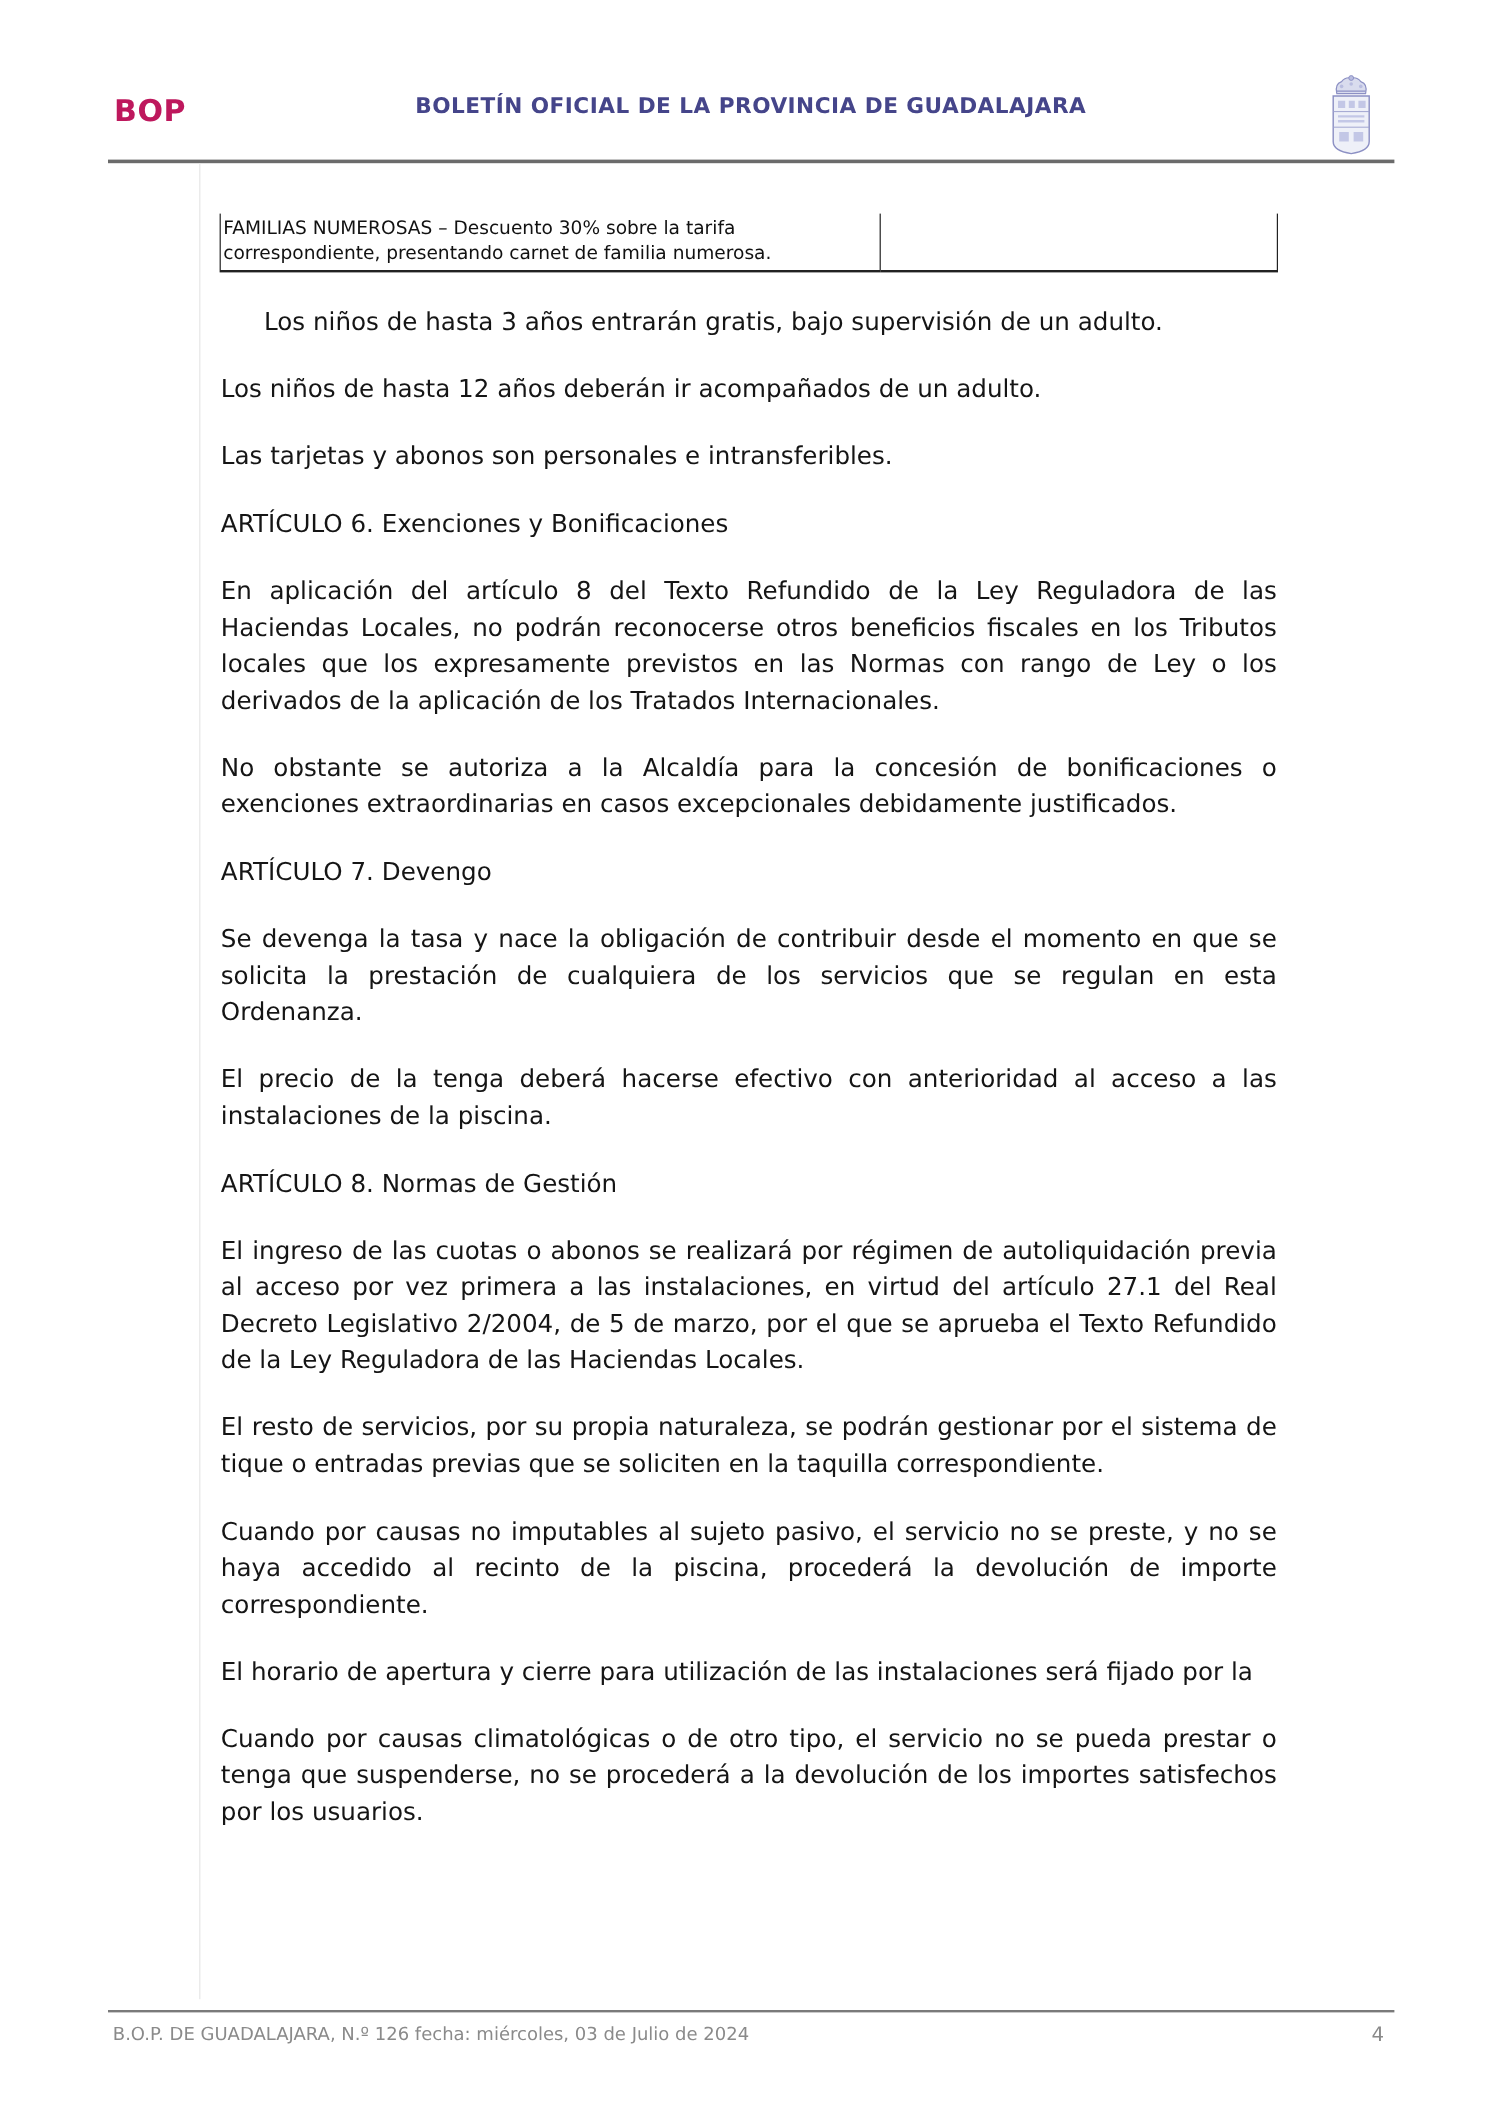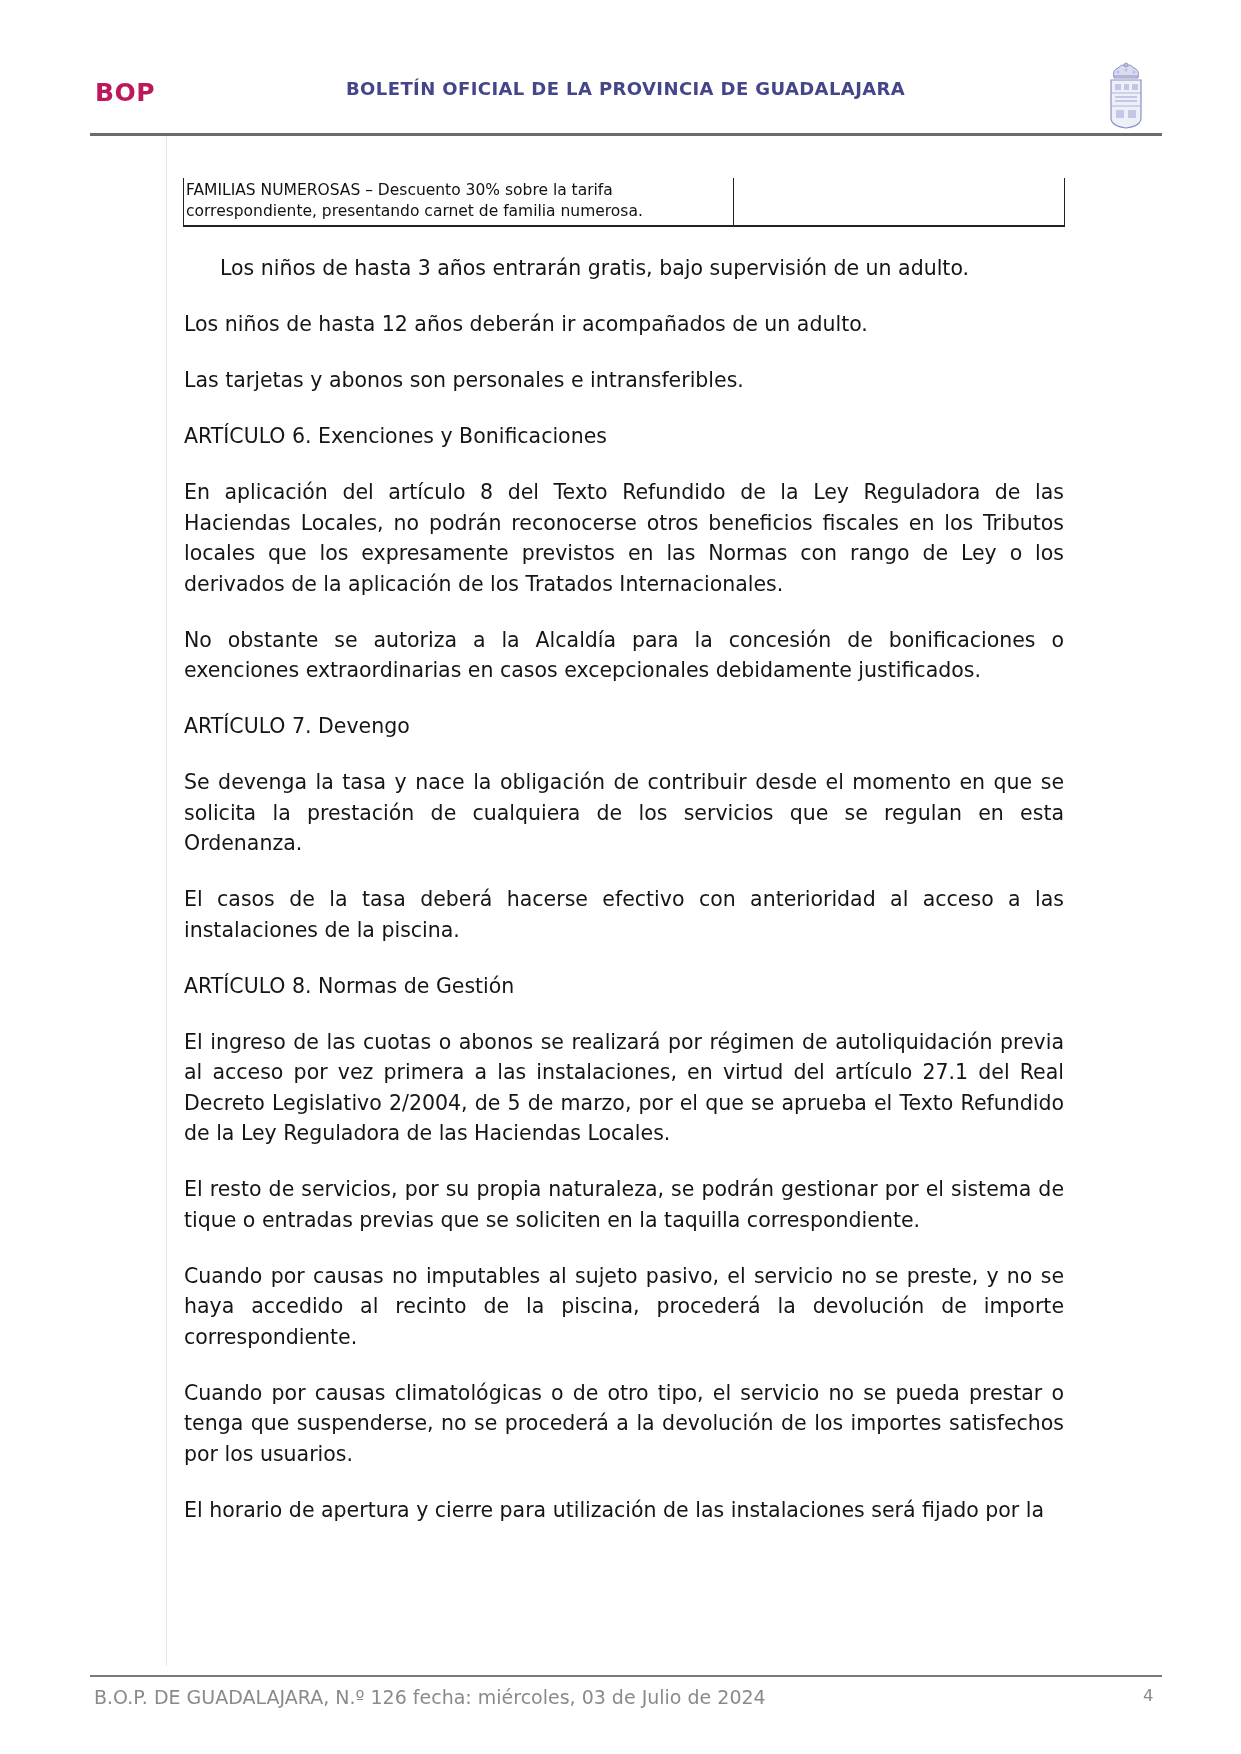--- a/index.html
+++ b/index.html
@@ -108,21 +108,21 @@
       left: 90px;
       top: 1675px;
       width: 1072px;
       height: 1.5px;
       background: #7a7a7a;
     }
     .footer-text {
       position: absolute;
       left: 94px;
       top: 1686px;
-      font-size: 19px;
+      font-size: 15px;
       color: #8a8a8a;
     }
     .page-number {
       position: absolute;
       left: 1143px;
       top: 1686px;
       font-size: 16.5px;
       color: #8a8a8a;
     }
   </style>
@@ -163,24 +163,24 @@
     </table>
 
   <p class="para first-para">Los niños de hasta 3 años entrarán gratis, bajo supervisión de un adulto.</p>
   <p class="para">Los niños de hasta 12 años deberán ir acompañados de un adulto.</p>
   <p class="para">Las tarjetas y abonos son personales e intransferibles.</p>
   <p class="para">ARTÍCULO 6. Exenciones y Bonificaciones</p>
   <p class="para">En aplicación del artículo 8 del Texto Refundido de la Ley Reguladora de las Haciendas Locales, no podrán reconocerse otros beneficios fiscales en los Tributos locales que los expresamente previstos en las Normas con rango de Ley o los derivados de la aplicación de los Tratados Internacionales.</p>
   <p class="para">No obstante se autoriza a la Alcaldía para la concesión de bonificaciones o exenciones extraordinarias en casos excepcionales debidamente justificados.</p>
   <p class="para">ARTÍCULO 7. Devengo</p>
   <p class="para">Se devenga la tasa y nace la obligación de contribuir desde el momento en que se solicita la prestación de cualquiera de los servicios que se regulan en esta Ordenanza.</p>
-  <p class="para">El casos de la tasa deberá hacerse efectivo con anterioridad al acceso a las instalaciones de la piscina.</p>
+  <p class="para">El precio de la tenga deberá hacerse efectivo con anterioridad al acceso a las instalaciones de la piscina.</p>
   <p class="para">ARTÍCULO 8. Normas de Gestión</p>
   <p class="para">El ingreso de las cuotas o abonos se realizará por régimen de autoliquidación previa al acceso por vez primera a las instalaciones, en virtud del artículo 27.1 del Real Decreto Legislativo 2/2004, de 5 de marzo, por el que se aprueba el Texto Refundido de la Ley Reguladora de las Haciendas Locales.</p>
   <p class="para">El resto de servicios, por su propia naturaleza, se podrán gestionar por el sistema de tique o entradas previas que se soliciten en la taquilla correspondiente.</p>
   <p class="para">Cuando por causas no imputables al sujeto pasivo, el servicio no se preste, y no se haya accedido al recinto de la piscina, procederá la devolución de importe correspondiente.</p>
+  <p class="para">El horario de apertura y cierre para utilización de las instalaciones será fijado por la</p>
   <p class="para">Cuando por causas climatológicas o de otro tipo, el servicio no se pueda prestar o tenga que suspenderse, no se procederá a la devolución de los importes satisfechos por los usuarios.</p>
-  <p class="para">El horario de apertura y cierre para utilización de las instalaciones será fijado por la</p>
 </div>
 
 <div class="footer-rule"></div>
 <div class="footer-text">B.O.P. DE GUADALAJARA, N.º 126 fecha: miércoles, 03 de Julio de 2024</div>
 <div class="page-number">4</div>
 
 </body></html>

